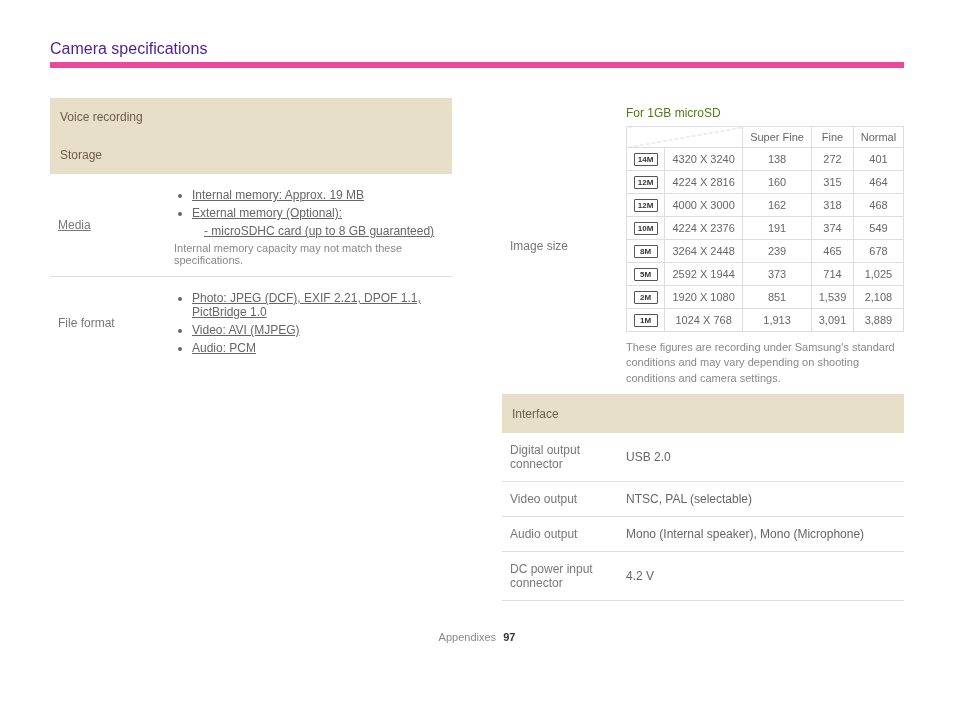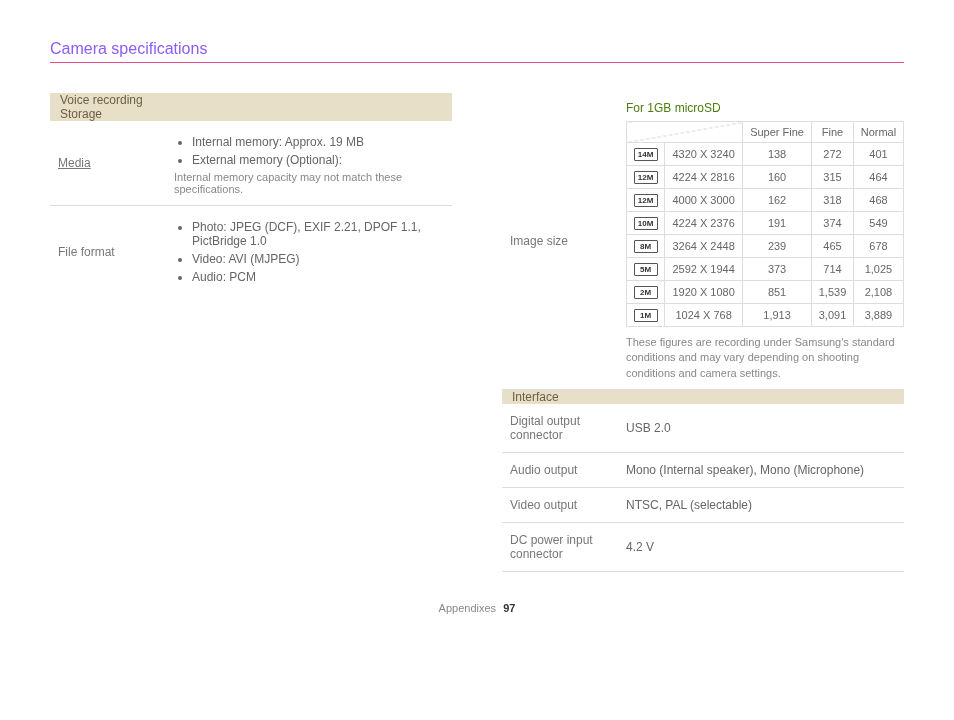--- a/index.html
+++ b/index.html
@@ -11,39 +11,39 @@
     width: 954px;
     height: 720px;
     box-sizing: border-box;
     font-weight: 300;
   }
   .page {
     padding: 40px 50px 20px 50px;
   }
   .section-title {
     font-size: 16px;
-    color: #8b5cf6;
-    border-bottom: 1px solid #ec4899;
+    color: #4c1d95;
+    border-bottom: 6px solid #ec4899;
     padding-bottom: 4px;
     margin-bottom: 30px;
     font-weight: 300;
   }
   .columns {
     display: flex;
     gap: 50px;
   }
   .col {
     flex: 1;
     min-width: 0;
   }
   .band {
     background: #e8dfc8;
     color: #6b5f45;
     font-size: 12px;
-    padding: 0 10px;
+    padding: 12px 10px;
   }
   .row {
     display: flex;
     border-bottom: 1px solid #ddd;
     font-size: 12px;
     color: #666;
   }
   .row:last-child { border-bottom: none; }
   .row .label {
     width: 100px;
@@ -56,20 +56,21 @@
     padding: 10px 8px;
     color: #666;
   }
   ul.bullets {
     list-style: disc;
     margin: 0;
     padding-left: 18px;
   }
   ul.bullets li {
     margin: 4px 0;
+    text-decoration: underline;
   }
   ul.dashes {
     list-style: none;
     margin: 2px 0 2px 0;
     padding-left: 12px;
   }
   ul.dashes li::before {
     content: "- ";
   }
   .note {
@@ -151,20 +152,21 @@
       <div class="band">Storage</div>
 
       <div class="row nb">
         <div class="label" style="display:flex;align-items:center;text-decoration:underline;">Media</div>
         <div class="val">
           <ul class="bullets">
             <li>Internal memory: Approx. 19 MB</li>
             <li>
               <span>External memory (Optional):</span>
               <ul class="dashes">
+                <li>microSDHC card (up to 8 GB guaranteed)</li>
               </ul>
             </li>
           </ul>
           <div class="note">Internal memory capacity may not match these specifications.</div>
         </div>
       </div>
 
       <div class="row">
         <div class="label" style="display:flex;align-items:center;">File format</div>
         <div class="val">
@@ -254,26 +256,26 @@
         </div>
       </div>
 
       <div class="band">Interface</div>
       <div id="if-rows">
           <div class="row nb">
             <div class="label" style="display:flex;align-items:center;">Digital output connector</div>
             <div class="val" style="display:flex;align-items:center;">USB 2.0</div>
           </div>
           <div class="row nb">
+            <div class="label" style="display:flex;align-items:center;">Video output</div>
+            <div class="val" style="display:flex;align-items:center;">NTSC, PAL (selectable)</div>
+          </div>
+          <div class="row nb">
             <div class="label" style="display:flex;align-items:center;">Audio output</div>
             <div class="val" style="display:flex;align-items:center;">Mono (Internal speaker), Mono (Microphone)</div>
-          </div>
-          <div class="row nb">
-            <div class="label" style="display:flex;align-items:center;">Video output</div>
-            <div class="val" style="display:flex;align-items:center;">NTSC, PAL (selectable)</div>
           </div>
           <div class="row nb">
             <div class="label" style="display:flex;align-items:center;">DC power input connector</div>
             <div class="val" style="display:flex;align-items:center;">4.2 V</div>
           </div>
         </div>
     </div>
 
   </div>
 

